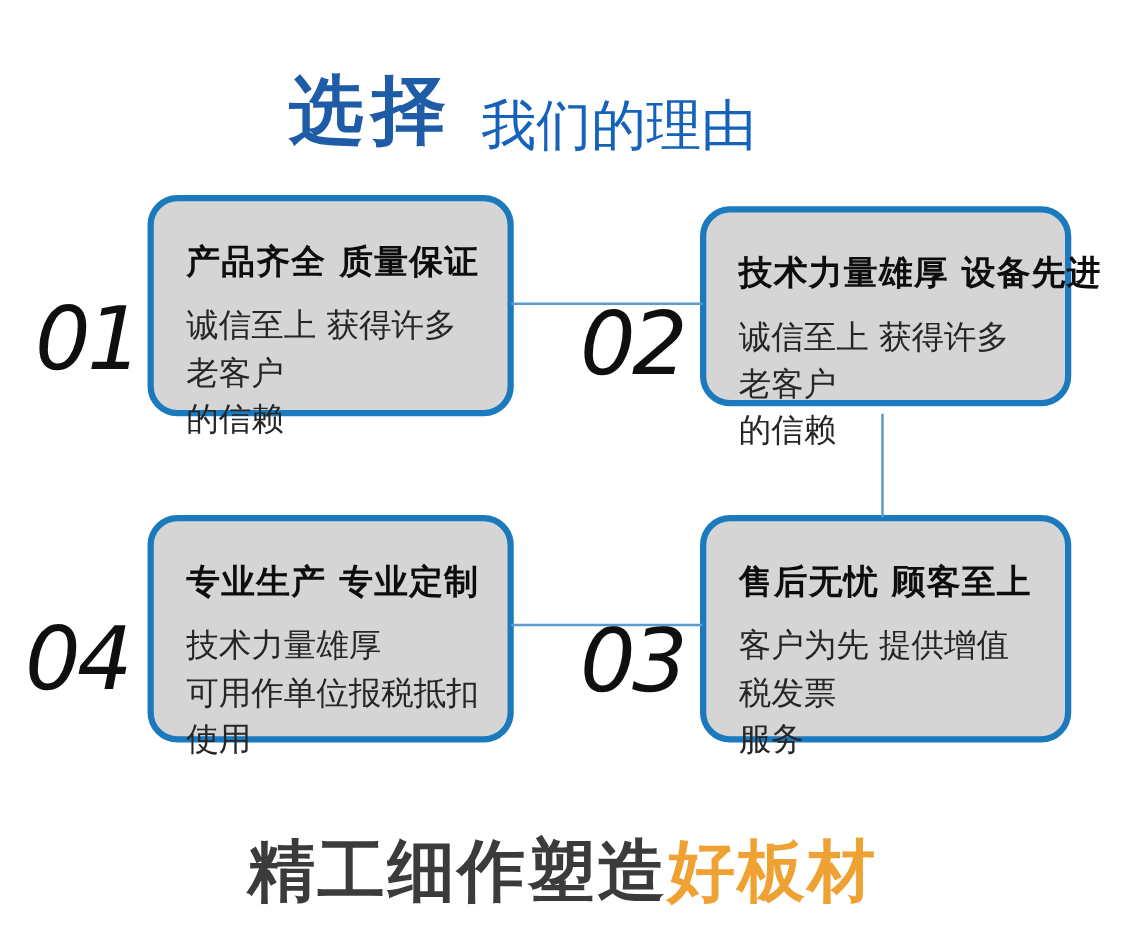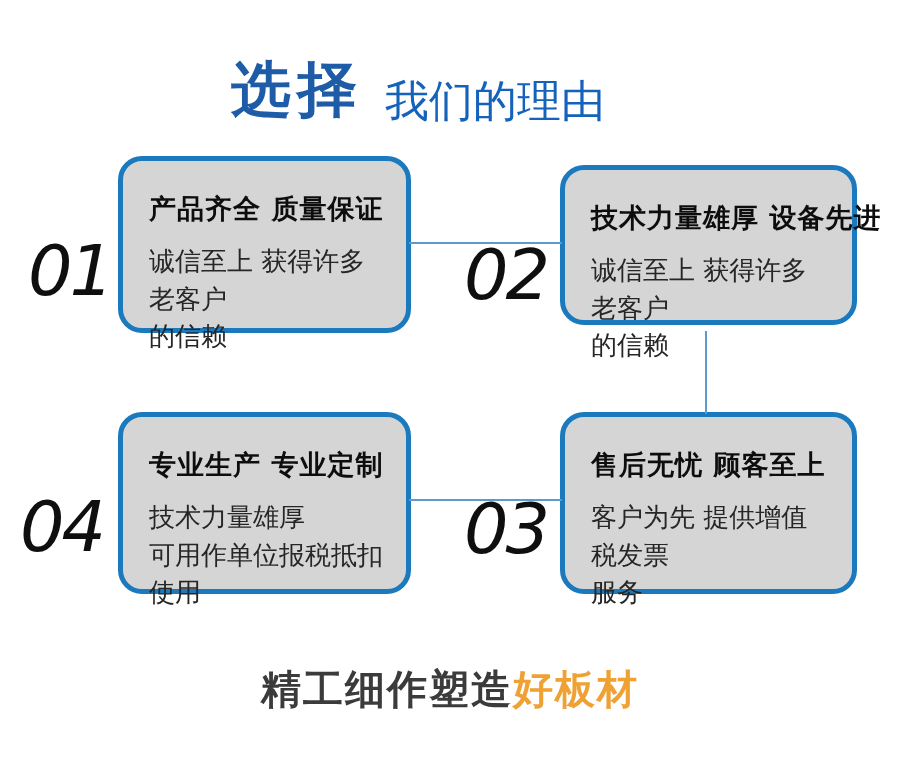--- a/index.html
+++ b/index.html
@@ -94,21 +94,21 @@
   .conn-h2 { left: 409px; top: 499px; width: 153px; height: 2px; }
   .conn-v  { left: 705px; top: 331px; width: 2px;  height: 83px; }
 
   
   .tagline {
     position: absolute;
     left: 0;
     top: 666px;
     width: 900px;
     text-align: center;
-    font-size: 40px;
+    font-size: 54px;
     font-weight: bold;
     letter-spacing: 2px;
     line-height: 1.15;
     white-space: nowrap;
   }
   .tagline .dark   { color: var(--tagline-dark, #3B3B3B); }
   .tagline .accent { color: var(--accent-orange, #EFA233); }
 </style>
 </head>
 <body>

